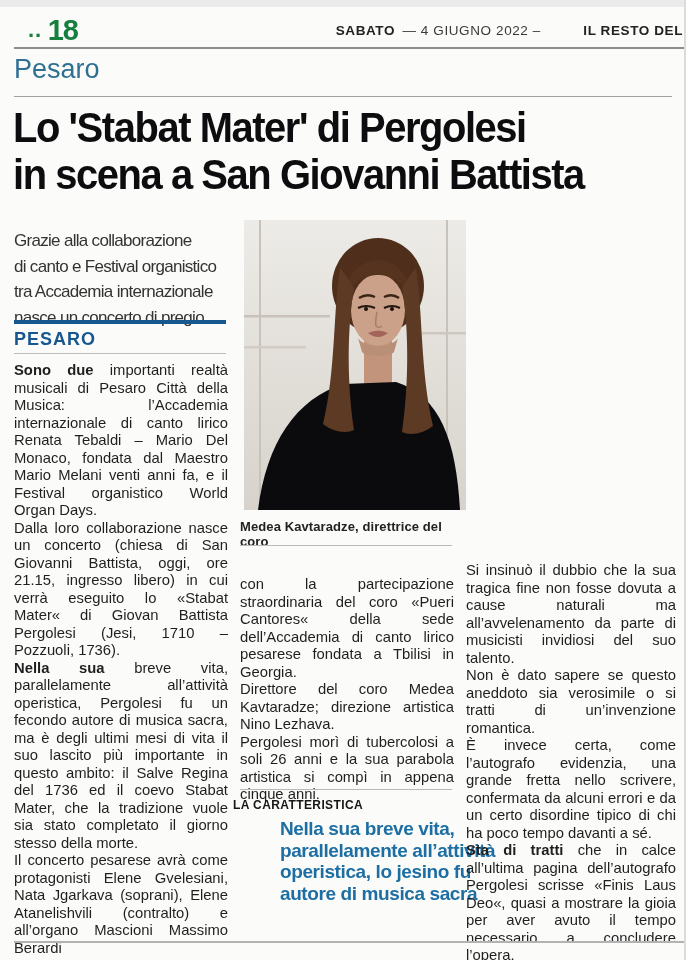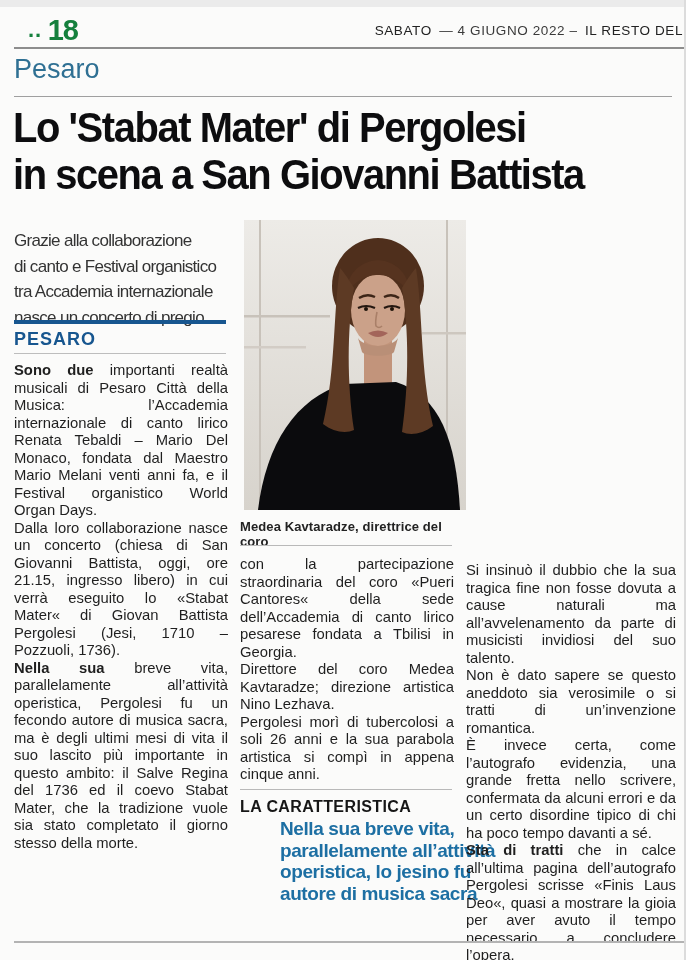--- a/index.html
+++ b/index.html
@@ -9,50 +9,50 @@
   }
   .abs{position:absolute;}
   
   .top-band{left:0;top:0;width:686px;height:7px;background:#ebebeb;}
   .right-edge{right:0;top:0;width:2px;height:960px;background:#dcdcdc;}
   
   .pageno{left:28px;top:14px;font-weight:bold;color:#15803d;letter-spacing:1px;}
   .pageno .dots{font-size:22px;vertical-align:3px;}
   .pageno .num{font-size:29px;letter-spacing:-1px;}
   .dateline{right:3px;top:23px;font-size:13.5px;color:#222;letter-spacing:.6px;white-space:nowrap;}
-  .dateline .bold{font-weight:normal;}
+  .dateline .bold{font-weight:bold;margin-left:35px;}
   .dateline .mid{color:#3a3a3a;margin:4px 3px;}
   .header-rule{left:14px;top:47px;width:672px;height:2px;background:#8d8d8d;}
   
   .section-title{left:14px;top:54px;font-size:27px;color:#2f7093;}
   .section-rule{left:14px;top:96px;width:658px;height:1px;background:#9f9f9f;}
   
   .headline{left:13px;top:104px;width:700px;font-weight:bold;color:#0d0d0f;
     font-size:42px;line-height:47px;letter-spacing:-1.5px;
     transform:scaleX(.95);transform-origin:left top;}
   
   .standfirst{left:14px;top:228px;width:226px;font-size:17px;line-height:25.5px;
     letter-spacing:-.7px;color:#333;white-space:nowrap;}
   
   .kicker-rule{left:14px;top:320px;width:212px;height:4px;background:#17568f;}
   .kicker{left:14px;top:329px;font-size:18px;font-weight:bold;color:#17568f;letter-spacing:1px;}
   .kicker-under{left:14px;top:353px;width:212px;height:1px;background:#bdbdbd;}
   
   .bodycol{font-size:14.8px;line-height:17.5px;color:#1f1f1f;text-align:justify;hyphens:auto;}
   .bodycol p{margin:0;}
   .col-left{left:14px;top:362px;width:214px;}
-  .col-middle{left:240px;top:556px;width:214px;}
+  .col-middle{left:240px;top:576px;width:214px;}
   .col-right{left:466px;top:562px;width:210px;}
   
   .photo{left:244px;top:220px;width:222px;height:290px;}
   .caption{left:240px;top:519px;width:220px;font-size:13px;font-weight:bold;color:#222;letter-spacing:.1px;}
   .caption-rule{left:240px;top:545px;width:212px;height:1px;background:#b9b9b9;}
   
   .box-rule{left:240px;top:789px;width:212px;height:1px;background:#b9b9b9;}
-  .box-label{left:240px;top:798px;font-size:16px;font-weight:bold;color:#161616;letter-spacing:.4px;}
+  .box-label{left:233px;top:798px;font-size:12px;font-weight:bold;color:#161616;letter-spacing:.4px;}
   .box-quote{left:240px;top:818px;width:216px;font-size:19px;line-height:21.5px;
     font-weight:bold;color:#1d6fa3;letter-spacing:-.4px;margin-left:40px;}
   
   .bottom-rule{left:14px;top:941px;width:672px;height:2px;background:#b3b3b3;}
 </style>
 </head>
 <body>
 
 <div class="page">
 
@@ -85,20 +85,21 @@
   </div>
 
   <div class="abs kicker-rule"></div>
   <div class="abs kicker">PESARO</div>
   <div class="abs kicker-under"></div>
 
   <div class="abs bodycol col-left">
     <p><b>Sono due</b><span> importanti realtà musicali di Pesaro Città della Musica: l’Accademia internazionale di canto lirico Renata Tebaldi – Mario Del Monaco, fondata dal Maestro Mario Melani venti anni fa, e il Festival organistico World Organ Days.</span></p>
     <p><b></b><span>Dalla loro collaborazione nasce un concerto (chiesa di San Giovanni Battista, oggi, ore 21.15, ingresso libero) in cui verrà eseguito lo «Stabat Mater« di Giovan Battista Pergolesi (Jesi, 1710 – Pozzuoli, 1736).</span></p>
     <p><b>Nella sua</b><span> breve vita, parallelamente all’attività operistica, Pergolesi fu un fecondo autore di musica sacra, ma è degli ultimi mesi di vita il suo lascito più importante in questo ambito: il Salve Regina del 1736 ed il coevo Stabat Mater, che la tradizione vuole sia stato completato il giorno stesso della morte.</span></p>
+    <p><b></b><span>Il concerto pesarese avrà come protagonisti Elene Gvelesiani, Nata Jgarkava (soprani), Elene Atanelishvili (contralto) e all’organo Mascioni Massimo Berardi</span></p>
   </div>
 
   <div class="abs photo">
     <svg width="222" height="290" viewBox="0 0 222 290">
       <defs>
         <linearGradient id="wallg" x1="0" y1="0" x2="0" y2="1">
           <stop offset="0" stop-color="#edebe7"></stop>
             <stop offset="1" stop-color="#d7d3cc"></stop>
         </linearGradient>
         <linearGradient id="hairg" x1="0" y1="0" x2="1" y2="1">

